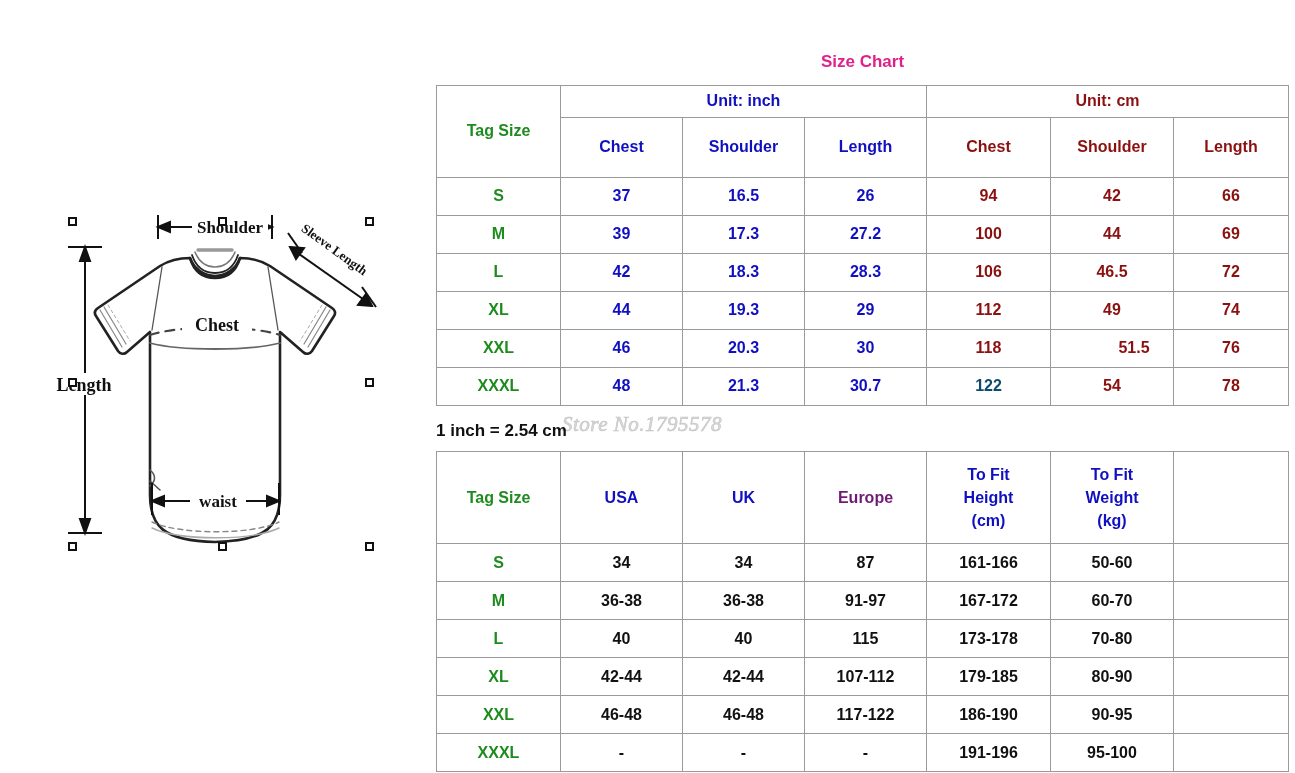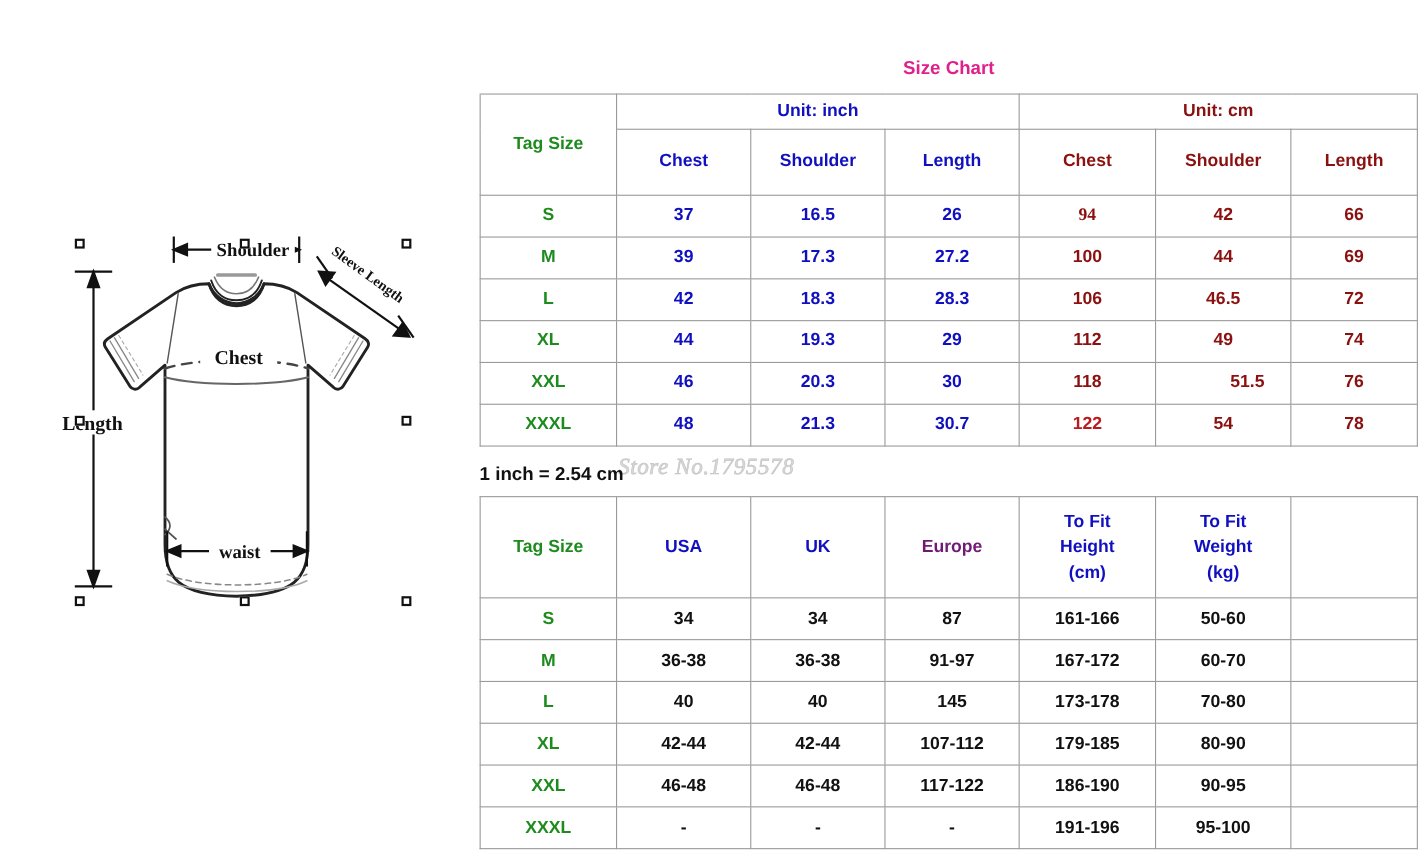--- a/index.html
+++ b/index.html
@@ -254,21 +254,21 @@
             <td class="head-cell" style="color:#8b1010;">Chest</td>
             <td class="head-cell" style="color:#8b1010;">Shoulder</td>
             <td class="head-cell" style="color:#8b1010;">Length</td>
           </tr>
 
           <tr>
             <td class="data-cell" style="color:#1e8b1e;">S</td>
             <td class="data-cell" style="color:#1010c0;">37</td>
             <td class="data-cell" style="color:#1010c0;">16.5</td>
             <td class="data-cell" style="color:#1010c0;">26</td>
-            <td class="data-cell" style="color:#8b1010;font-family:Liberation Serif, serif;">94</td>
+            <td class="data-cell" style="color:#8b1010;">94</td>
             <td class="data-cell" style="color:#8b1010;">42</td>
             <td class="data-cell" style="color:#8b1010;">66</td>
           </tr>
           <tr>
             <td class="data-cell" style="color:#1e8b1e;">M</td>
             <td class="data-cell" style="color:#1010c0;">39</td>
             <td class="data-cell" style="color:#1010c0;">17.3</td>
             <td class="data-cell" style="color:#1010c0;">27.2</td>
             <td class="data-cell" style="color:#8b1010;">100</td>
             <td class="data-cell" style="color:#8b1010;">44</td>
@@ -299,21 +299,21 @@
             <td class="data-cell" style="color:#1010c0;">30</td>
             <td class="data-cell" style="color:#8b1010;">118</td>
             <td class="data-cell" style="color:#8b1010;padding-left:48px;">51.5</td>
             <td class="data-cell" style="color:#8b1010;">76</td>
           </tr>
           <tr>
             <td class="data-cell" style="color:#1e8b1e;">XXXL</td>
             <td class="data-cell" style="color:#1010c0;">48</td>
             <td class="data-cell" style="color:#1010c0;">21.3</td>
             <td class="data-cell" style="color:#1010c0;">30.7</td>
-            <td class="data-cell" style="color:#b91c1c;text-align:center;">122</td>
+            <td class="data-cell" style="color:#0c4a6e;text-align:center;">122</td>
             <td class="data-cell" style="color:#8b1010;">54</td>
             <td class="data-cell" style="color:#8b1010;">78</td>
           </tr>
         </tbody>
       </table>
     </div>
 
     <div id="watermark">Store No.1795578</div>
     <div id="inch-note">1 inch = 2.54 cm</div>
 
@@ -362,21 +362,21 @@
             <td class="data2-cell" style="color:#111111;">36-38</td>
             <td class="data2-cell" style="color:#111111;">91-97</td>
             <td class="data2-cell" style="color:#111111;">167-172</td>
             <td class="data2-cell" style="color:#111111;">60-70</td>
             <td class="data2-cell"></td>
           </tr>
           <tr>
             <td class="data2-cell" style="color:#1e8b1e;">L</td>
             <td class="data2-cell" style="color:#111111;">40</td>
             <td class="data2-cell" style="color:#111111;">40</td>
-            <td class="data2-cell" style="color:#111111;">145</td>
+            <td class="data2-cell" style="color:#111111;">115</td>
             <td class="data2-cell" style="color:#111111;">173-178</td>
             <td class="data2-cell" style="color:#111111;">70-80</td>
             <td class="data2-cell"></td>
           </tr>
           <tr>
             <td class="data2-cell" style="color:#1e8b1e;">XL</td>
             <td class="data2-cell" style="color:#111111;">42-44</td>
             <td class="data2-cell" style="color:#111111;">42-44</td>
             <td class="data2-cell" style="color:#111111;">107-112</td>
             <td class="data2-cell" style="color:#111111;">179-185</td>

